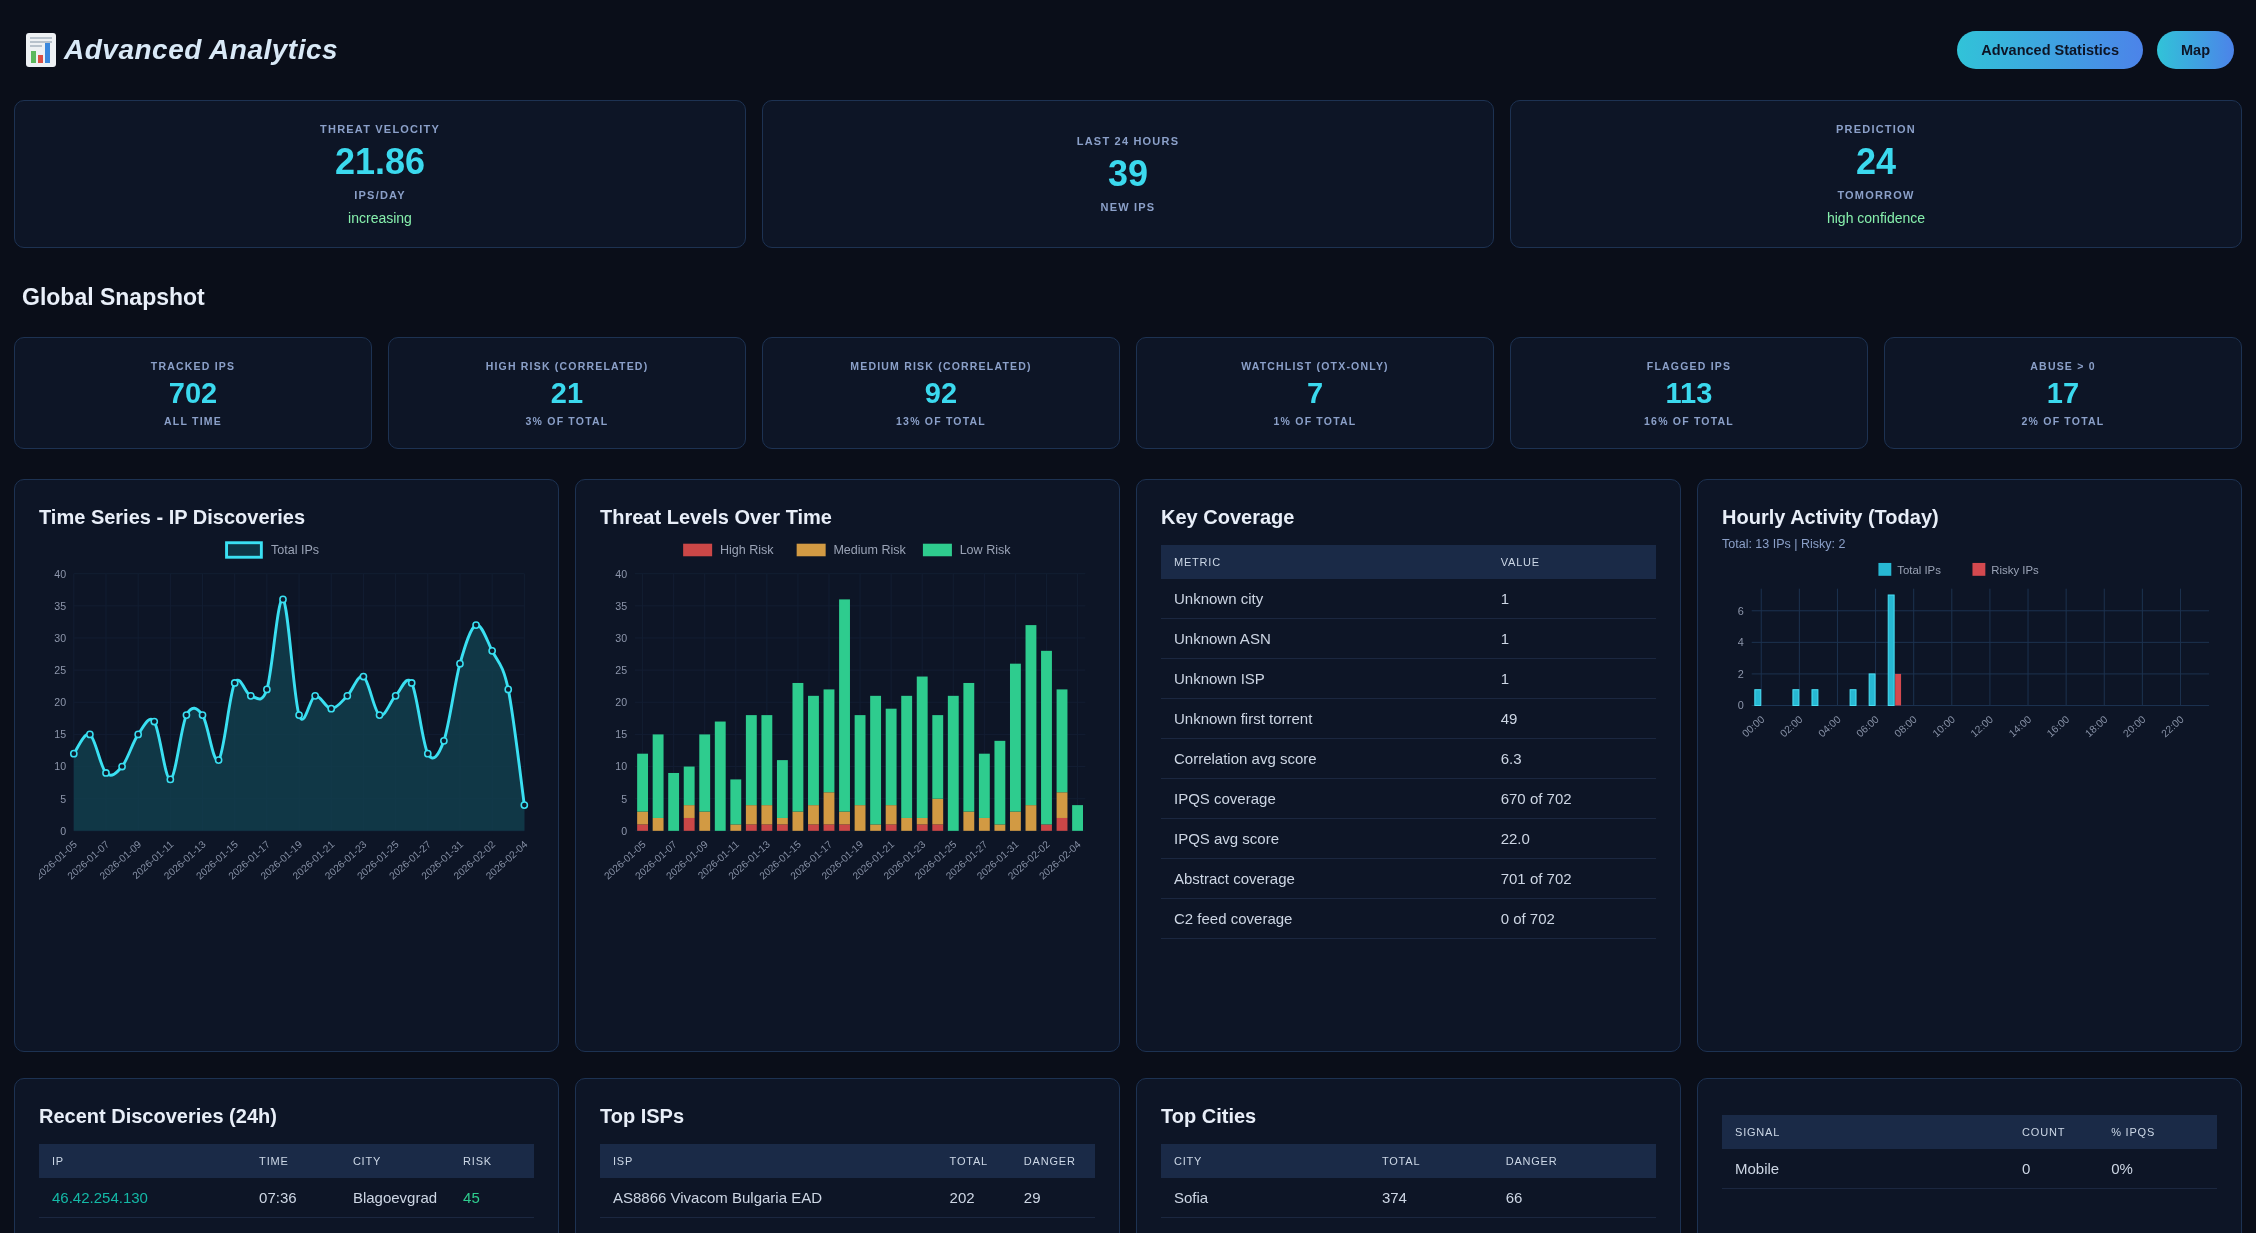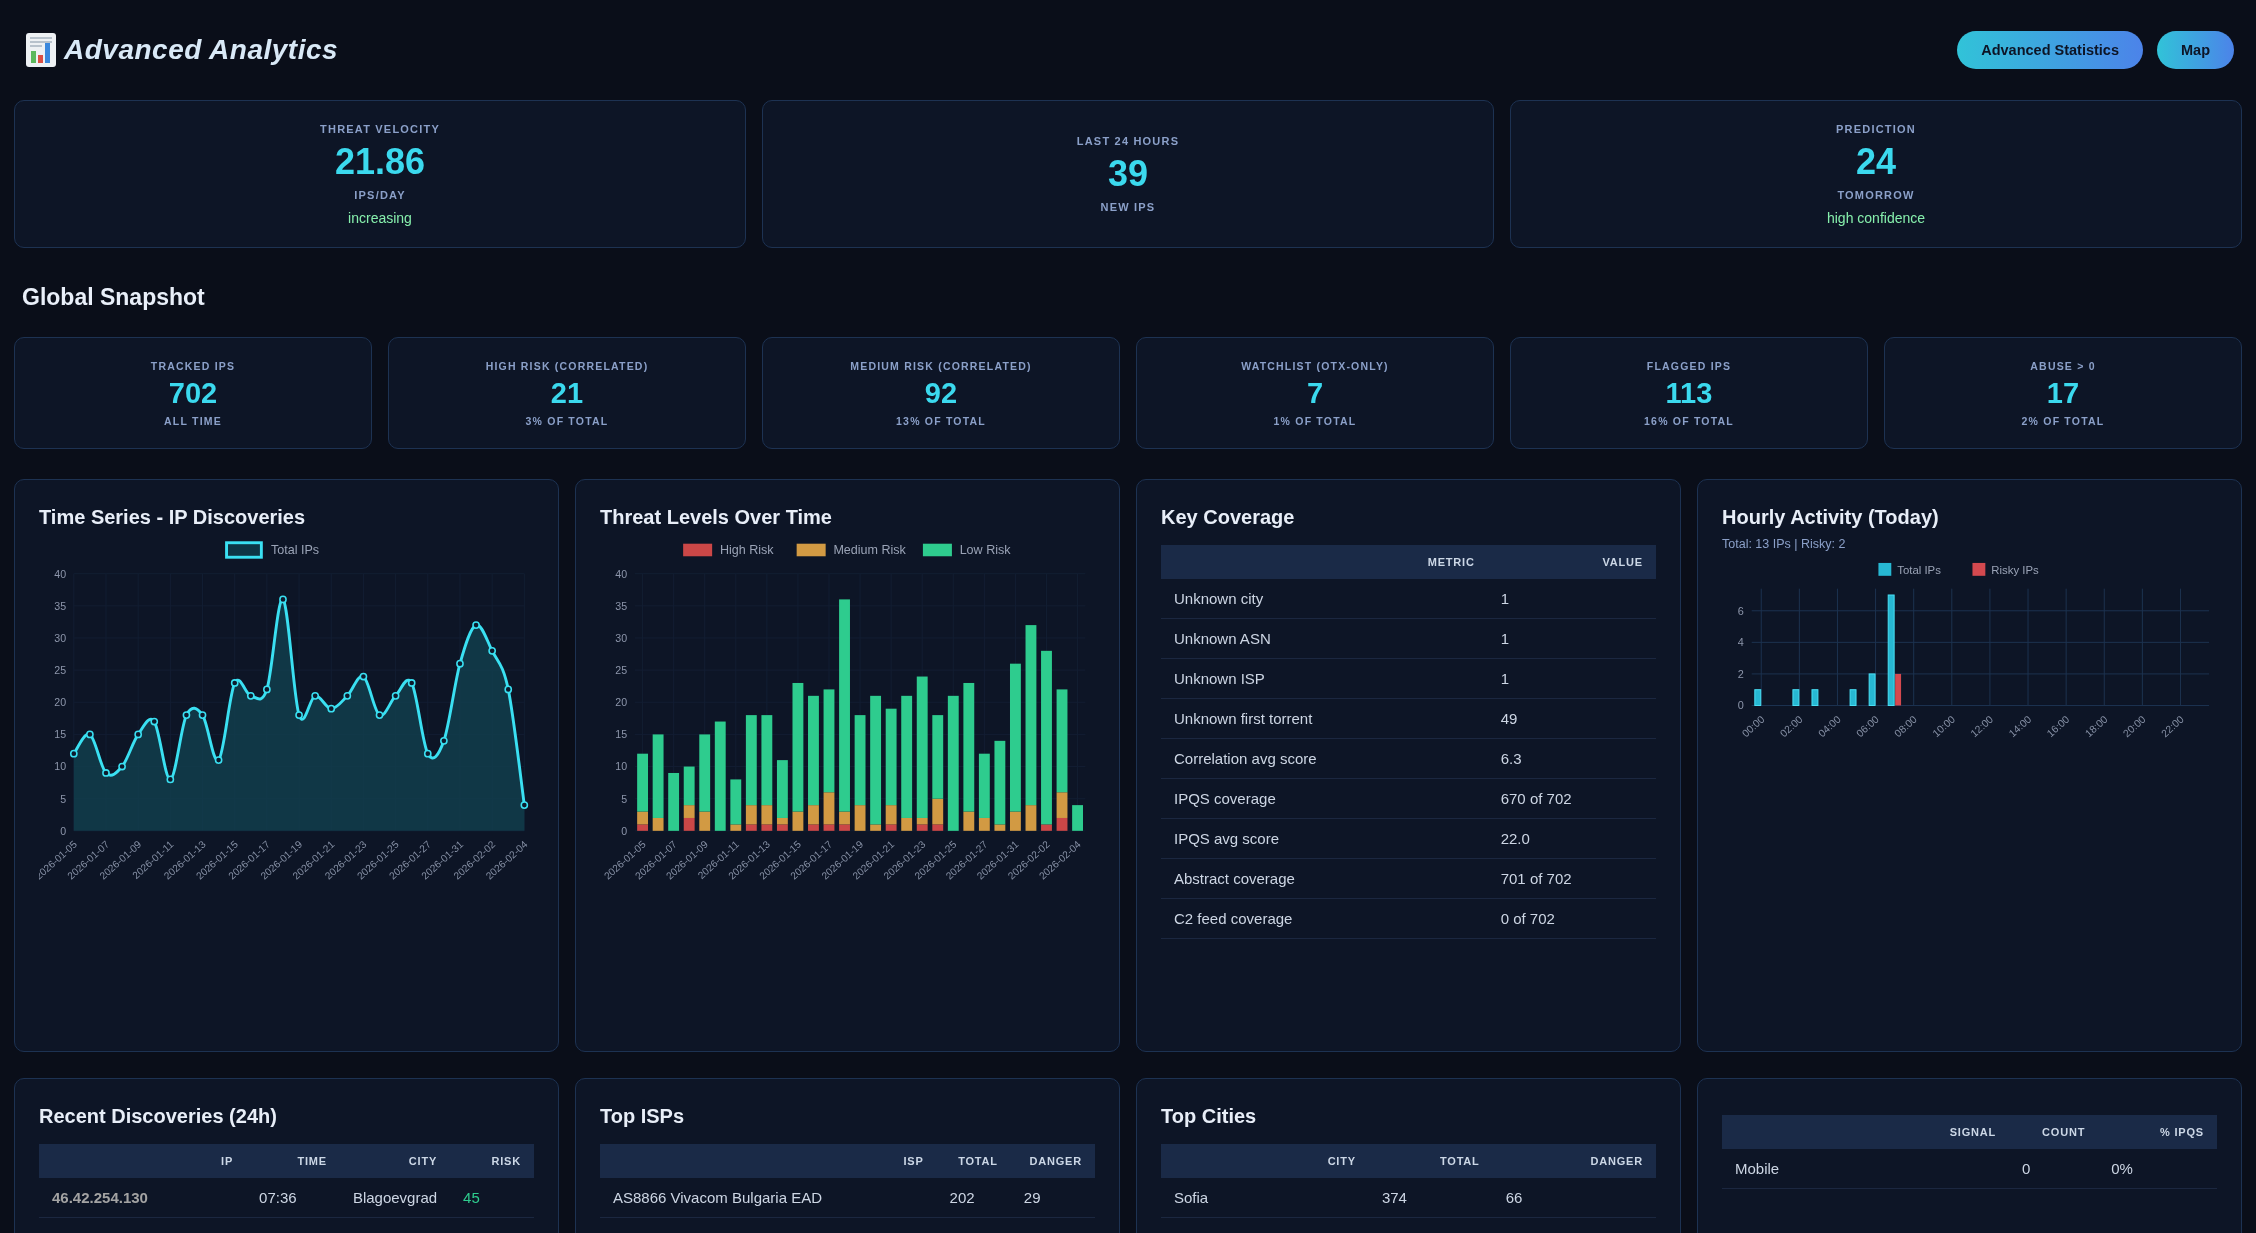--- a/index.html
+++ b/index.html
@@ -49,28 +49,28 @@
     padding:20px 24px; height:573px; overflow:hidden;
   }
   .bottom-row .card { height:400px; }
   .card h3 { margin:6px 0 4px; font-size:20px; font-weight:bold; color:#e8eef8; }
   .sub-note { font-size:12.5px; color:#8ba0c9; margin-top:8px; }
   svg.chart { width:100%; display:block; margin-top:6px; }
 
   
   table { width:100%; border-collapse:collapse; margin-top:16px; }
   thead th {
-    background:#1a2a47; color:#ccd7e6; font-size:11px; font-weight:bold;
-    letter-spacing:.8px; text-align:right; padding:11px 13px;
+    background:#1a2a47; color:#ccd7e6; font-size:11px; font-weight:normal;
+    letter-spacing:.8px; text-align:left; padding:11px 13px;
   }
   tbody td {
     color:#cdd6e4; font-size:15px; padding:11px 13px;
     border-bottom:1px solid #1b2740;
   }
-  td.cyan  { color:#a3a3a3;font-weight:bold; }
+  td.cyan  { color:#14b8a6; }
   td.green { color:#2ecc8e; }
 </style>
 </head>
 <body>
 
 <header>
   <div class="brand">
     <svg width="38" height="38" viewBox="0 0 38 38">
       <rect x="4" y="2" width="30" height="34" rx="3" fill="#eef1f4"></rect>
       <line x1="8" y1="7" x2="30" y2="7" stroke="#aab6c2" stroke-width="1.6"></line>

